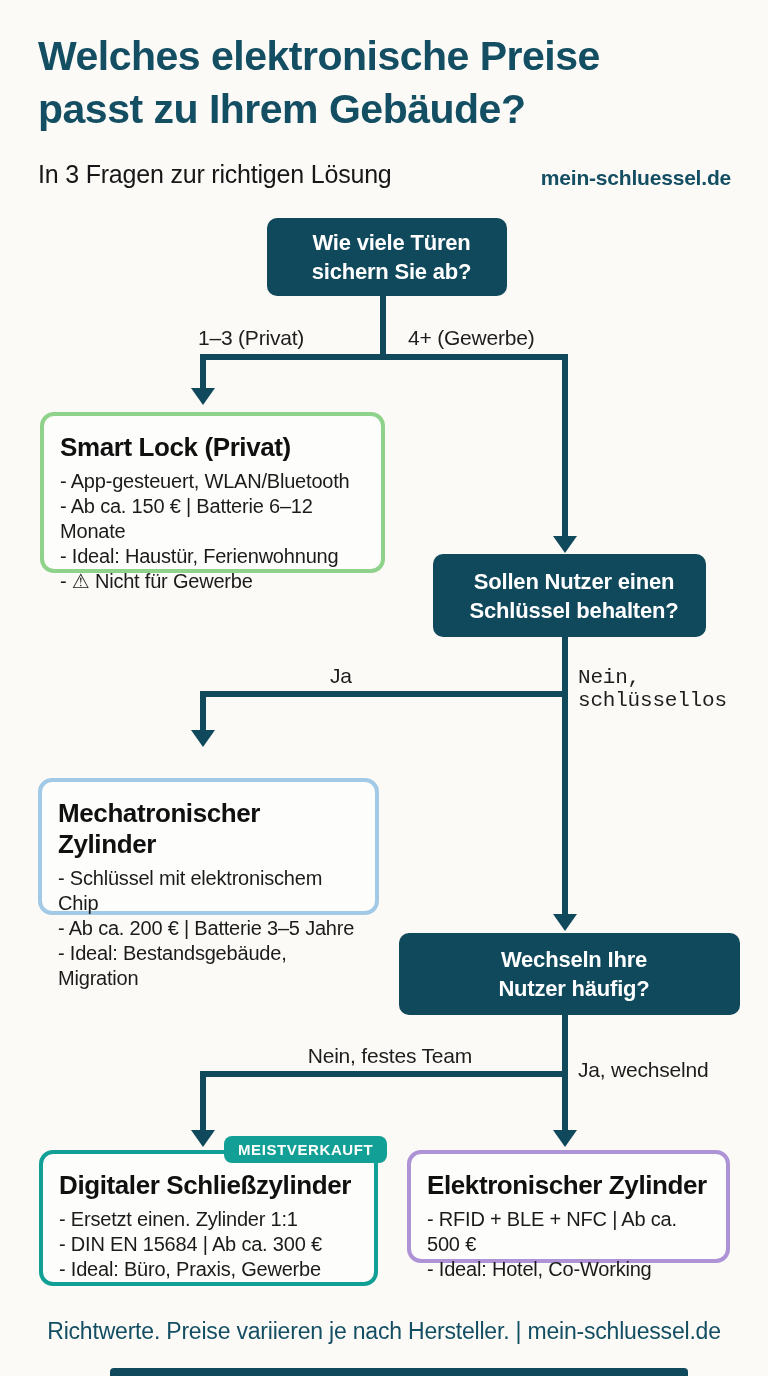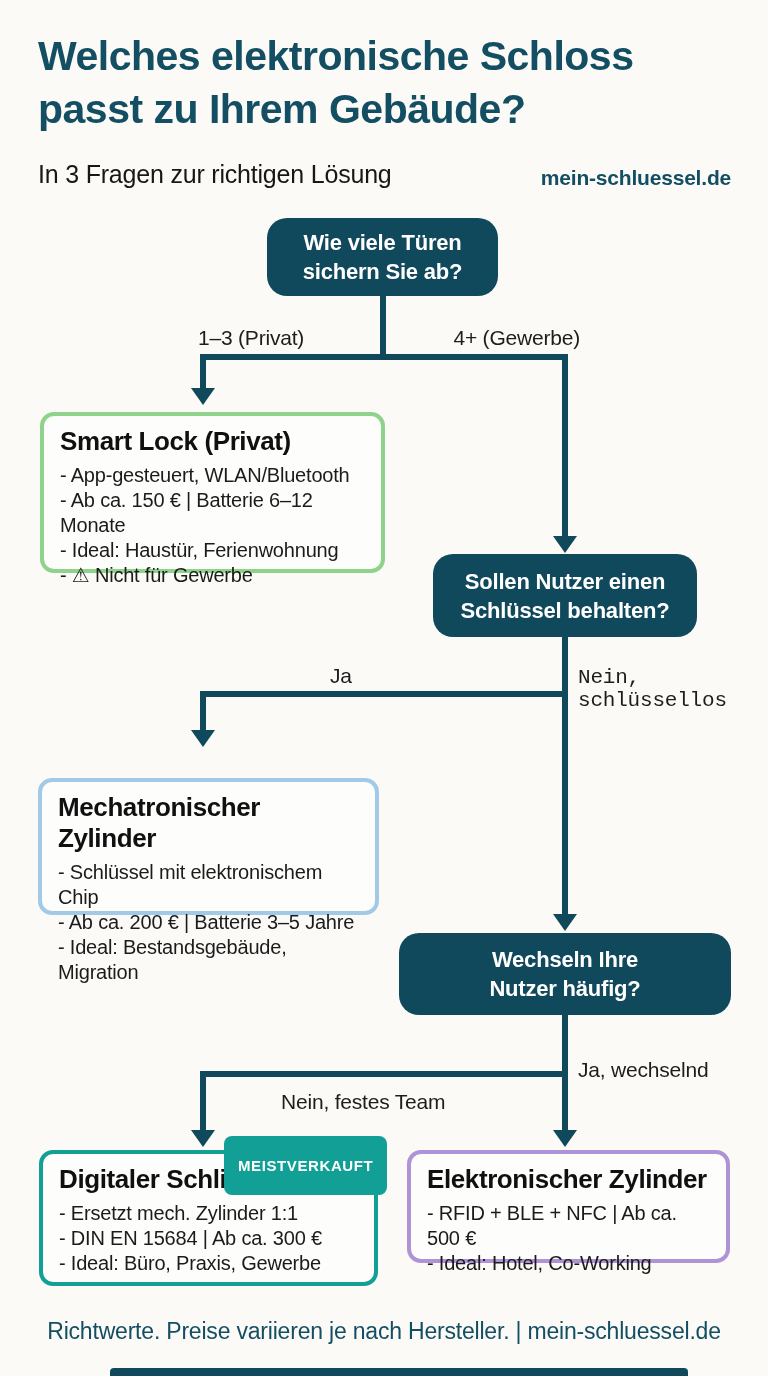--- a/index.html
+++ b/index.html
@@ -17,85 +17,86 @@
   .subtitle{
     position:absolute;left:38px;top:160px;
     font-size:25px;color:#171717;letter-spacing:-0.2px;
   }
   .brand{
     position:absolute;right:37px;top:166px;
     font-size:21px;font-weight:bold;color:#134e63;letter-spacing:-0.2px;
   }
   
   .qbox{
-    position:absolute;background:#10485c;border-radius:20px;
+    position:absolute;background:#10485c;border-radius:10px;
     color:#ffffff;font-weight:bold;font-size:22px;line-height:29px;
     text-align:center;display:flex;flex-direction:column;justify-content:center;
     letter-spacing:-0.2px;
+    padding-left:9px;
   }
   
   .line{position:absolute;background:#10485c;}
   .arrow{
     position:absolute;width:0;height:0;
     border-left:12px solid transparent;border-right:12px solid transparent;
     border-top:17px solid #10485c;
   }
   
   .blabel{position:absolute;font-size:21px;color:#1d1d1d;letter-spacing:-0.2px;}
   
   .rbox{
     position:absolute;background:#fdfdfb;border:4px solid #000;border-radius:14px;
-    padding:8px 16px;box-sizing:border-box;
+    padding:14px 16px;box-sizing:border-box;
   }
   .rbox .rtitle{font-size:26px;font-weight:bold;color:#101010;letter-spacing:-0.4px;margin:2px 0 6px;}
   .rbox .b{font-size:20px;line-height:25px;color:#1b1b1b;letter-spacing:-0.2px;}
   .green{border-color:#8fd28b;}
   .blue{border-color:#a2cae6;margin-top:30px;}
   .teal{border-color:#12a096;}
   .purple{border-color:#ae93d6;}
   .badge{
     position:absolute;left:224px;top:1136px;
     background:#12a096;color:#ffffff;font-weight:bold;font-size:15px;
-    letter-spacing:0.6px;padding:21px 14px;border-radius:8px;z-index:5;
+    letter-spacing:0.6px;padding:5px 14px;border-radius:8px;z-index:5;
   }
   .footer{
     position:absolute;left:0;top:1318px;width:768px;text-align:center;
     font-size:23px;color:#134e63;letter-spacing:-0.2px;
   }
   .bottombar{
     position:absolute;left:110px;top:1368px;width:578px;height:8px;
     background:#10485c;border-radius:4px 4px 0 0;
   }
 </style>
 </head>
 <body>
 
 <div class="canvas">
 
   <div class="title">
-    <span>Welches elektronische Schloss</span><br>
+    <span>Welches elektronische Preise</span><br>
     <span>passt zu Ihrem Gebäude?</span>
   </div>
   <div class="subtitle">In 3 Fragen zur richtigen Lösung</div>
   <div class="brand">mein-schluessel.de</div>
 
   <div class="qbox" style="left:267px;top:218px;width:231px;height:78px;">
     <span>Wie viele Türen</span>
     <span>sichern Sie ab?</span>
   </div>
 
   <div class="line" style="left:380px;top:296px;width:6px;height:60px;"></div>
   <div class="line" style="left:200px;top:354px;width:368px;height:6px;"></div>
   <div class="line" style="left:200px;top:354px;width:6px;height:36px;"></div>
   <div class="arrow" style="left:191px;top:388px;"></div>
   <div class="line" style="left:562px;top:354px;width:6px;height:184px;"></div>
   <div class="arrow" style="left:553px;top:536px;"></div>
 
   <div class="blabel" style="left:198px;top:326px;width:152px;text-align:left;">1–3 (Privat)</div>
-  <div class="blabel" style="left:428px;top:326px;width:152px;text-align:right;">4+ (Gewerbe)</div>
+  <div class="blabel" style="left:408px;top:326px;width:152px;text-align:left;">4+ (Gewerbe)</div>
 
   <div class="rbox green" style="left:40px;top:412px;width:345px;height:161px;">
     <div class="rtitle">Smart Lock (Privat)</div>
     <div class="b">- App-gesteuert, WLAN/Bluetooth</div>
     <div class="b">- Ab ca. 150 € | Batterie 6–12 Monate</div>
     <div class="b">- Ideal: Haustür, Ferienwohnung</div>
     <div class="b">- ⚠ Nicht für Gewerbe</div>
   </div>
 
   <div class="qbox" style="left:433px;top:554px;width:264px;height:83px;">
@@ -123,28 +124,28 @@
     <span>Wechseln Ihre</span>
     <span>Nutzer häufig?</span>
   </div>
 
   <div class="line" style="left:562px;top:1015px;width:6px;height:117px;"></div>
   <div class="line" style="left:200px;top:1071px;width:368px;height:6px;"></div>
   <div class="line" style="left:200px;top:1071px;width:6px;height:61px;"></div>
   <div class="arrow" style="left:191px;top:1130px;"></div>
   <div class="arrow" style="left:553px;top:1130px;"></div>
 
-  <div class="blabel" style="left:281px;top:1044px;width:200px;text-align:left;margin-top:46px;">Nein, festes Team</div>
+  <div class="blabel" style="left:272px;top:1044px;width:200px;text-align:right;">Nein, festes Team</div>
   <div class="blabel" style="left:578px;top:1058px;">Ja, wechselnd</div>
 
   <div class="badge">MEISTVERKAUFT</div>
 
   <div class="rbox teal" style="left:39px;top:1150px;width:339px;height:136px;">
     <div class="rtitle">Digitaler Schließzylinder</div>
-    <div class="b">- Ersetzt mech. Zylinder 1:1</div>
+    <div class="b">- Ersetzt einen. Zylinder 1:1</div>
     <div class="b">- DIN EN 15684 | Ab ca. 300 €</div>
     <div class="b">- Ideal: Büro, Praxis, Gewerbe</div>
   </div>
 
   <div class="rbox purple" style="left:407px;top:1150px;width:323px;height:113px;">
     <div class="rtitle">Elektronischer Zylinder</div>
     <div class="b">- RFID + BLE + NFC | Ab ca. 500 €</div>
     <div class="b">- Ideal: Hotel, Co-Working</div>
   </div>
 

